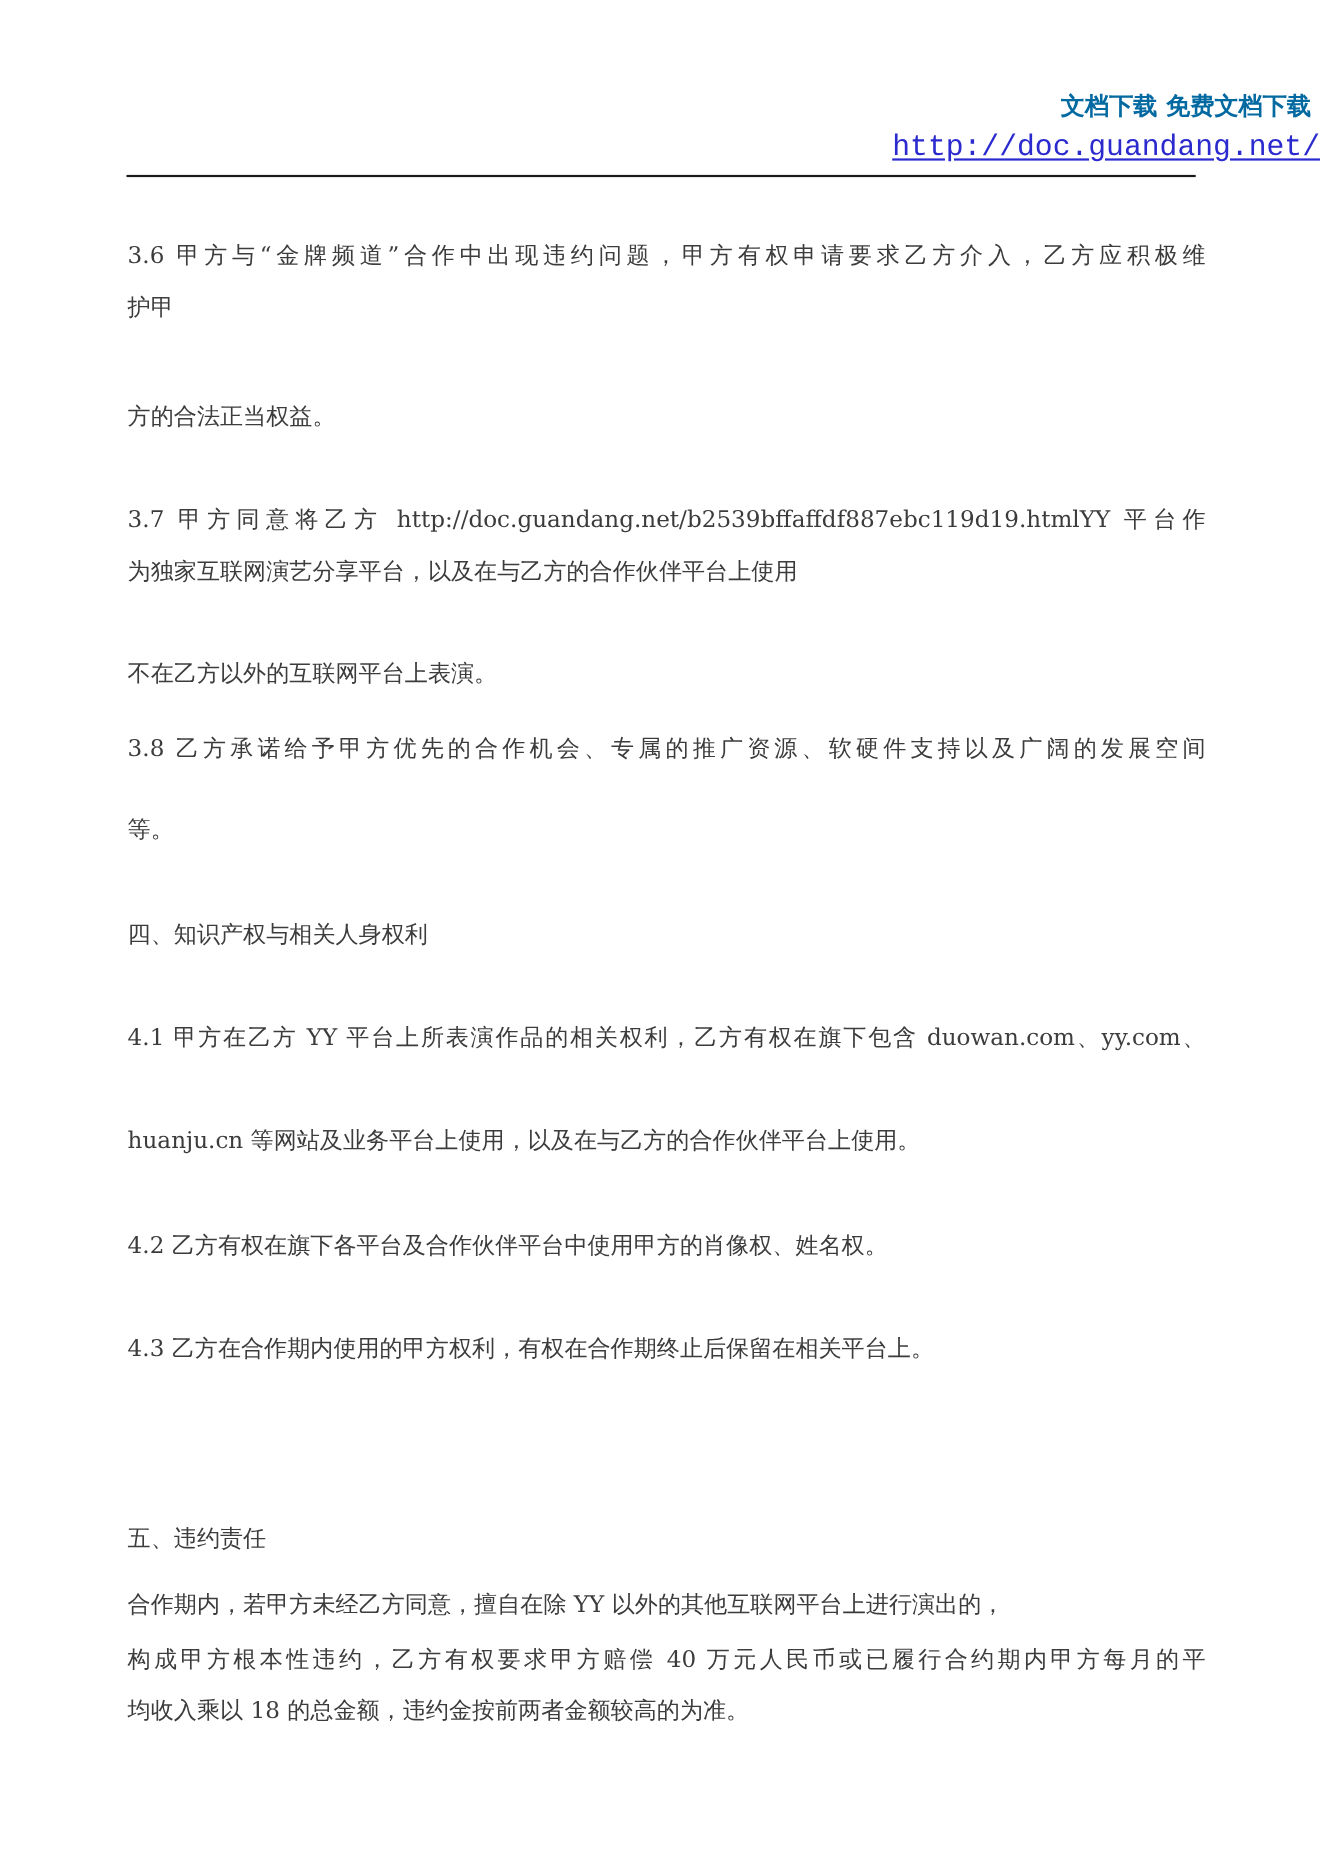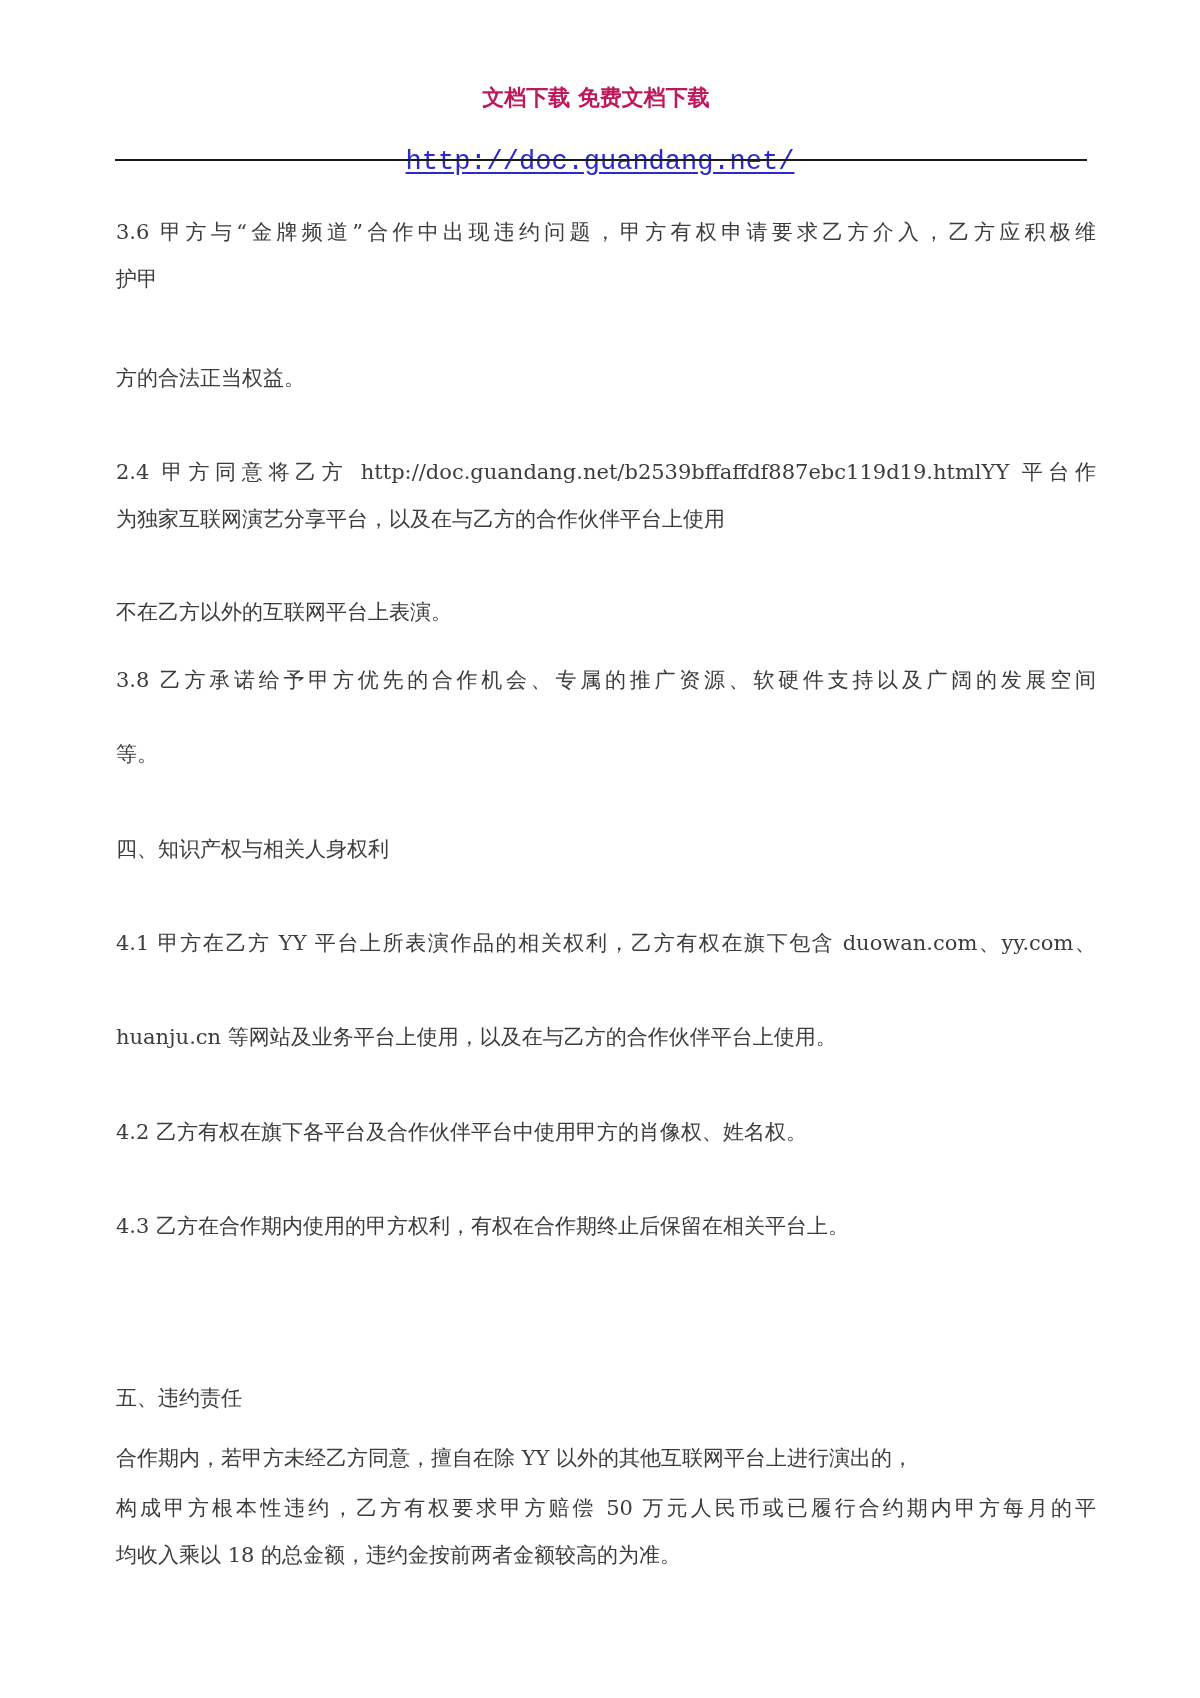--- a/index.html
+++ b/index.html
@@ -13,38 +13,37 @@
       position: relative;
       overflow: hidden;
       font-family: "DejaVu Serif", "Liberation Serif", serif;
       color: #3a3a3a;
     }
     .header-title {
       position: absolute;
       top: 84px;
       left: 0;
       width: 1192px;
-      text-align: center;
+      text-align: right;
       font-family: "DejaVu Sans", "Liberation Sans", sans-serif;
       font-weight: bold;
       font-size: 22px;
       line-height: 28px;
-      color: #be185d;
+      color: #0369a1;
       letter-spacing: 0px;
     }
     .header-link {
       position: absolute;
       top: 118px;
       left: 0;
       width: 1200px;
-      text-align: center;
+      text-align: right;
       font-family: "Liberation Mono", "DejaVu Sans Mono", monospace;
       font-size: 27px;
       line-height: 34px;
-      margin-top: 27px;
     }
     .header-link a {
       color: #2a2acf;
       text-decoration: underline;
       text-underline-offset: 3px;
     }
     .header-rule {
       position: absolute;
       top: 159px;
       left: 115px;
@@ -72,27 +71,27 @@
 <div class="header-title">文档下载 免费文档下载</div>
 <div class="header-link">
   <a href="#">http://doc.guandang.net/</a>
 </div>
 <div class="header-rule"></div>
 
 <div id="doc-body">
   <div class="line justify" style="top:218px">3.6 甲方与“金牌频道”合作中出现违约问题，甲方有权申请要求乙方介入，乙方应积极维</div>
   <div class="line" style="top:265px">护甲</div>
   <div class="line" style="top:364px">方的合法正当权益。</div>
-  <div class="line justify" style="top:458px">2.4 甲方同意将乙方 http://doc.guandang.net/b2539bffaffdf887ebc119d19.htmlYY 平台作</div>
+  <div class="line justify" style="top:458px">3.7 甲方同意将乙方 http://doc.guandang.net/b2539bffaffdf887ebc119d19.htmlYY 平台作</div>
   <div class="line" style="top:505px">为独家互联网演艺分享平台，以及在与乙方的合作伙伴平台上使用</div>
   <div class="line" style="top:598px">不在乙方以外的互联网平台上表演。</div>
   <div class="line justify" style="top:666px">3.8 乙方承诺给予甲方优先的合作机会、专属的推广资源、软硬件支持以及广阔的发展空间</div>
   <div class="line" style="top:740px">等。</div>
   <div class="line" style="top:835px">四、知识产权与相关人身权利</div>
   <div class="line justify" style="top:929px">4.1 甲方在乙方 YY 平台上所表演作品的相关权利，乙方有权在旗下包含 duowan.com、yy.com、</div>
   <div class="line" style="top:1023px">huanju.cn 等网站及业务平台上使用，以及在与乙方的合作伙伴平台上使用。</div>
   <div class="line" style="top:1118px">4.2 乙方有权在旗下各平台及合作伙伴平台中使用甲方的肖像权、姓名权。</div>
   <div class="line" style="top:1212px">4.3 乙方在合作期内使用的甲方权利，有权在合作期终止后保留在相关平台上。</div>
   <div class="line" style="top:1384px">五、违约责任</div>
   <div class="line" style="top:1444px">合作期内，若甲方未经乙方同意，擅自在除 YY 以外的其他互联网平台上进行演出的，</div>
-  <div class="line justify" style="top:1494px">构成甲方根本性违约，乙方有权要求甲方赔偿 50 万元人民币或已履行合约期内甲方每月的平</div>
+  <div class="line justify" style="top:1494px">构成甲方根本性违约，乙方有权要求甲方赔偿 40 万元人民币或已履行合约期内甲方每月的平</div>
   <div class="line" style="top:1541px">均收入乘以 18 的总金额，违约金按前两者金额较高的为准。</div>
 </div>
 
 </body></html>

